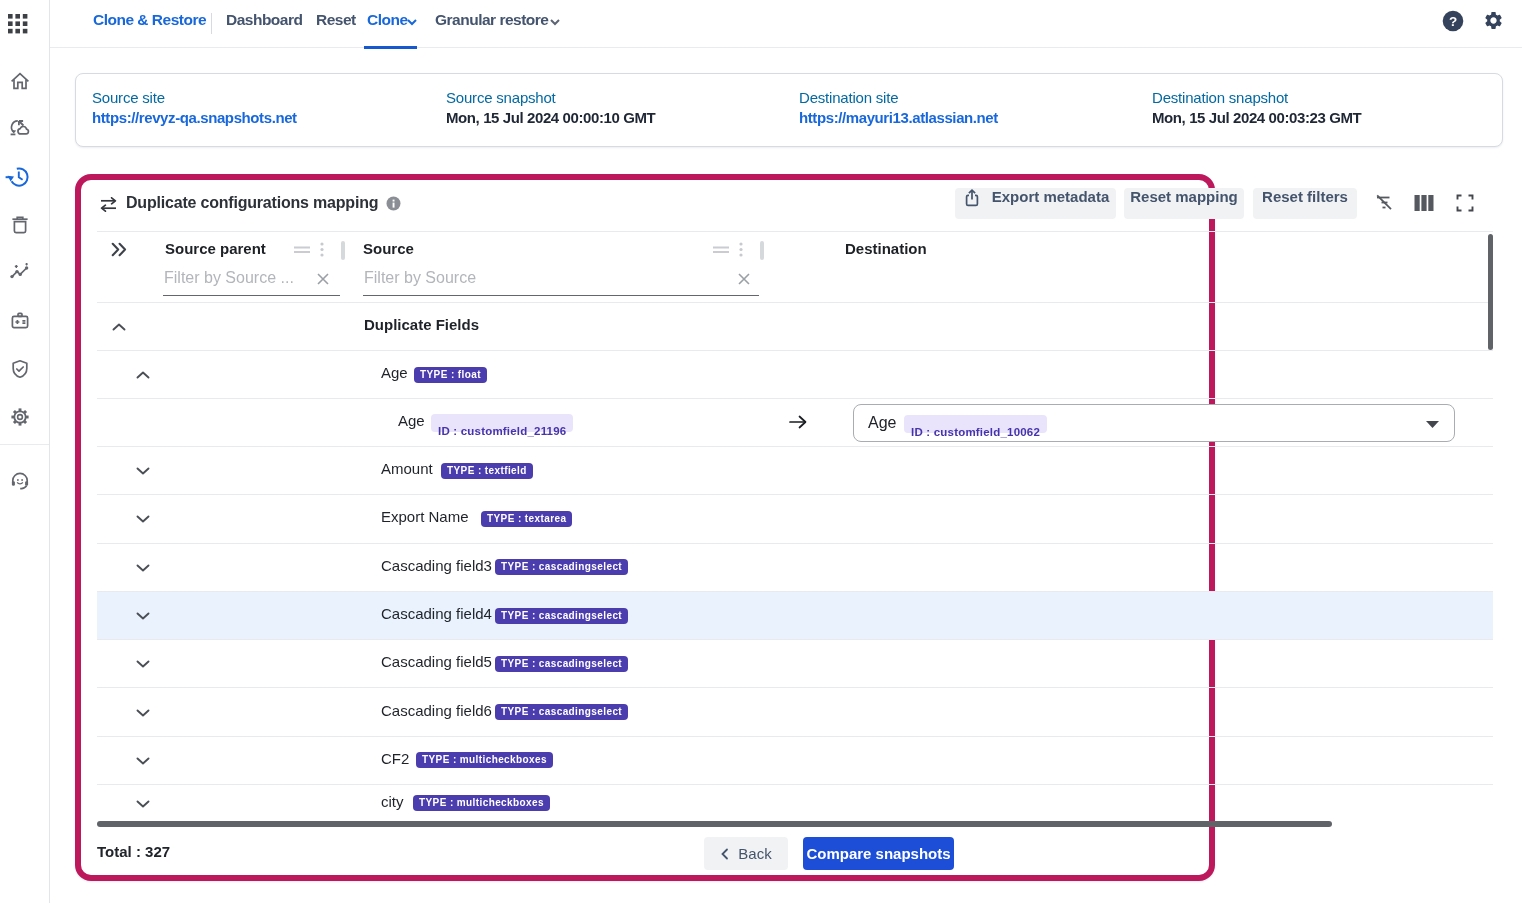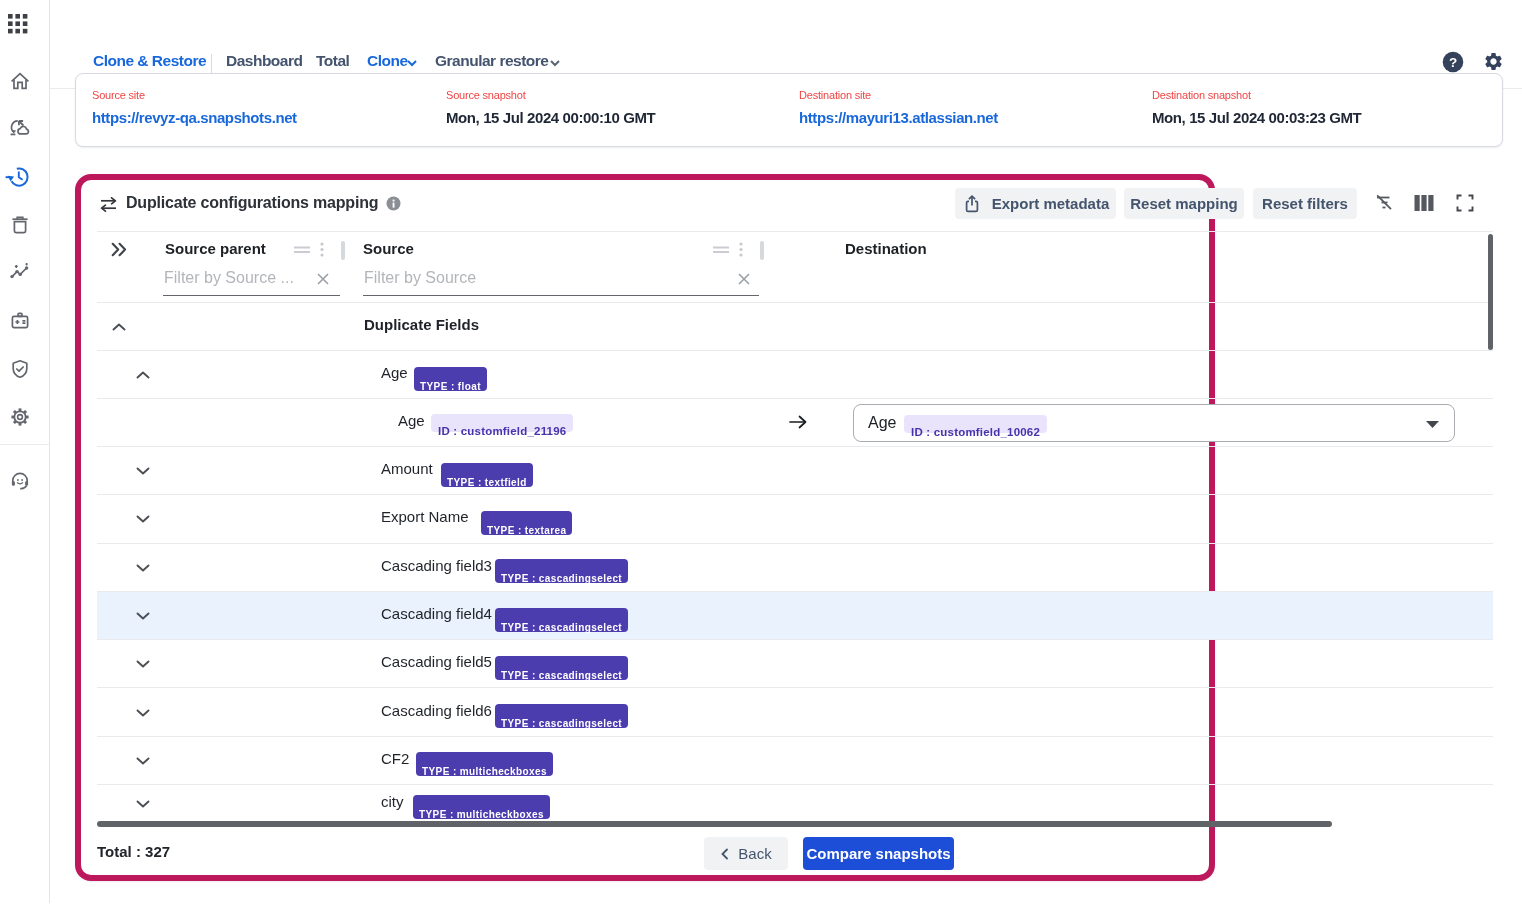--- a/index.html
+++ b/index.html
@@ -5,49 +5,49 @@
   * { margin:0; padding:0; box-sizing:border-box; }
   html,body { width:1522px; height:905px; background:#fff; font-family:"Liberation Sans", sans-serif; overflow:hidden; position:relative; }
   .abs { position:absolute; }
 
   
   #sidebar { left:0; top:0; width:50px; height:903px; border-right:1px solid #e3e5e9; background:#fff; z-index:5; }
   #sidebar .icon { position:absolute; left:9px; width:22px; height:22px; }
   #sidebar .divider { position:absolute; left:0; width:49px; height:1px; background:#e9ebee; }
 
   
-  #nav { left:50px; top:0; width:1472px; height:48px; border-bottom:1px solid #e9ebee; background:#fff;margin-top:41px; }
+  #nav { left:50px; top:0; width:1472px; height:48px; border-bottom:1px solid #e9ebee; background:#fff; }
   .navitem { position:absolute; top:11px; font-size:15.5px; font-weight:700; letter-spacing:-0.5px; color:#44546e; white-space:nowrap; }
   .navblue { color:#1868db; }
   #nav .sep { position:absolute; left:161px; top:13px; width:1px; height:21px; background:#d7dade; }
   #nav .underline { position:absolute; left:314px; top:46px; width:53px; height:3px; background:#1558cf; }
 
   
   #infocard { left:75px; top:73px; width:1428px; height:74px; background:#fff; border:1px solid #d7dae0; border-radius:8px; box-shadow:0 1px 2px rgba(9,30,66,.08); }
-  .ic-label { position:absolute; top:15px; font-size:11px; letter-spacing:-0.2px; color:#ef4444; }
+  .ic-label { position:absolute; top:15px; font-size:15px; letter-spacing:-0.2px; color:#0369a1; }
   .ic-value { position:absolute; top:35px; font-size:15px; font-weight:700; letter-spacing:-0.4px; color:#1f2735; }
   .ic-link  { color:#1868db; }
 
   
   #maincard { left:75px; top:174px; width:1140px; height:707px; background:#fff; border:6px solid #be185d; border-radius:16px; box-shadow:0 1px 2px rgba(9,30,66,.08); }
 
   #title { position:absolute; left:45px; top:14px; font-size:16px; font-weight:700; letter-spacing:-0.2px; color:#2d3138; }
 
-  .toolbtn { position:absolute; top:8px; height:31px; background:#f1f2f4; border-radius:4px; font-size:15px; font-weight:700; color:#44546c; display:flex; align-items:center; justify-content:center; }
+  .toolbtn { position:absolute; top:8px; height:31px; background:#f1f2f4; border-radius:4px; font-size:15px; font-weight:700; color:#44546c; display:flex; align-items:flex-start; justify-content:center; }
 
   
   .th { position:absolute; top:60px; font-size:15px; font-weight:700; color:#1d2125; }
   .filter-ph { position:absolute; top:89px; font-size:16px; color:#b2b5ba; }
   .filter-ul { position:absolute; top:115px; height:1px; background:#63676d; }
   .colsep { position:absolute; top:61px; width:4px; height:19px; border-radius:2px; background:#d6d9dc; }
 
   
   .row { position:absolute; left:16px; width:1396px; border-bottom:1px solid #e9eaed; }
   .rowtext { position:absolute; font-size:15px; color:#1f2329; white-space:nowrap; }
-  .chip { position:absolute; height:16px; line-height:16px; border-radius:4px; background:#4b3dae; color:#fff; font-size:10px; font-weight:700; letter-spacing:.4px; padding:12px 6px; white-space:nowrap; }
+  .chip { position:absolute; height:16px; line-height:16px; border-radius:4px; background:#4b3dae; color:#fff; font-size:10px; font-weight:700; letter-spacing:.4px; padding:0 6px; white-space:nowrap; }
   .chiplight { position:absolute; height:18px; line-height:18px; border-radius:4px; background:#e9e4fb; color:#4733ab; font-size:11.5px; font-weight:700; letter-spacing:.2px; padding:8px 7px; white-space:nowrap; }
 
   
   .footbtn { position:absolute; top:657px; height:33px; border-radius:4px; font-size:15px; display:flex; align-items:center; justify-content:center; }
 </style>
 </head>
 <body>
 
 <div id="sidebar" class="abs">
   <svg class="icon" style="left:8px; top:14px; width:20px; height:20px;" viewBox="0 0 20 20">
@@ -137,21 +137,21 @@
     <path d="M8.2 12.4 a3.4 3.4 0 0 0 5.6 0" stroke-width="1.4"></path>
     <circle cx="8.9" cy="10" r="0.9" fill="#63666d" stroke="none"></circle>
     <circle cx="13.1" cy="10" r="0.9" fill="#63666d" stroke="none"></circle>
   </svg>
 </div>
 
 <div id="nav" class="abs">
   <span class="navitem navblue" style="left:43px;">Clone &amp; Restore</span>
   <div class="sep"></div>
   <span class="navitem" style="left:176px;">Dashboard</span>
-  <span class="navitem" style="left:266px;">Total</span>
+  <span class="navitem" style="left:266px;">Reset</span>
   <span class="navitem navblue" style="left:317px;">Clone</span>
   <svg class="abs" style="left:356px; top:17px;" width="12" height="10" viewBox="0 0 12 10" fill="none" stroke="#1868db" stroke-width="2">
       <path d="M2 3 L6 7 L10 3"></path>
     </svg>
   <span class="navitem" style="left:385px;">Granular restore</span>
   <svg class="abs" style="left:499px; top:17px;" width="12" height="10" viewBox="0 0 12 10" fill="none" stroke="#5b6573" stroke-width="2">
       <path d="M2 3 L6 7 L10 3"></path>
     </svg>
   <div class="underline"></div>
 

